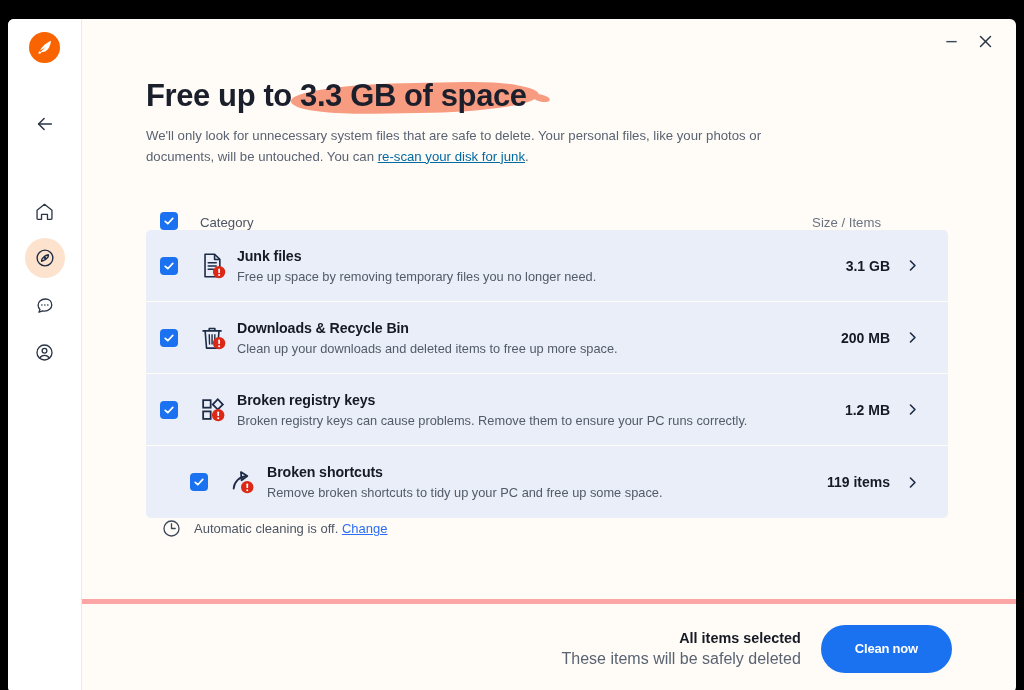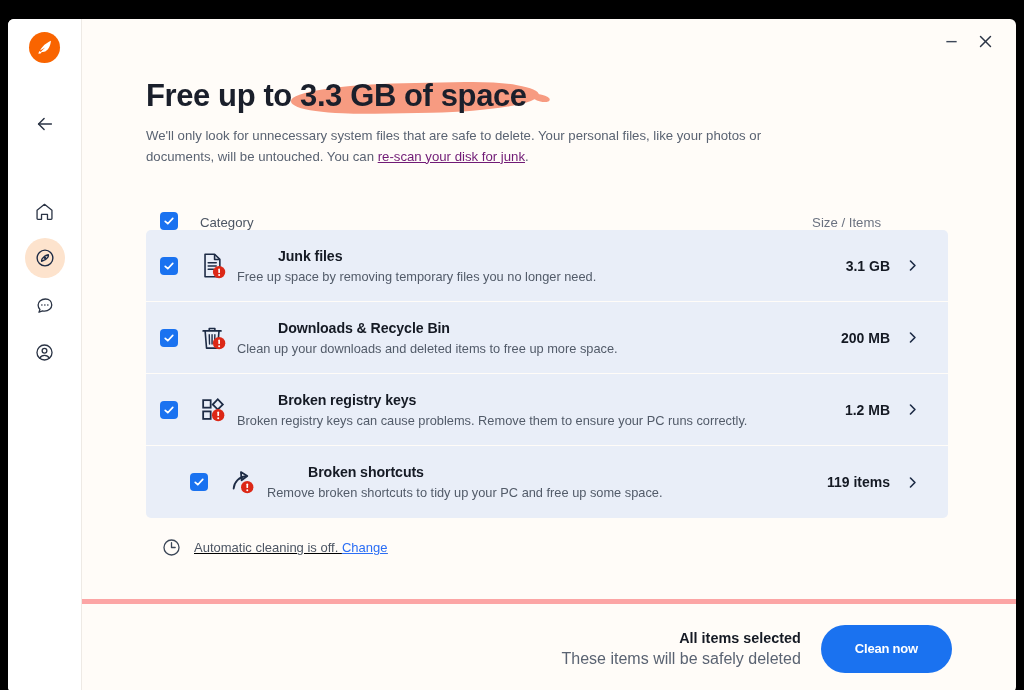--- a/index.html
+++ b/index.html
@@ -112,21 +112,21 @@
   .hl-wrap span.txt { position: relative; z-index: 1; }
 
   p.subtitle {
     margin-top: 12px;
     font-size: 13.2px;
     line-height: 1.58;
     color: #5a6372;
     max-width: 660px;
   }
   p.subtitle a {
-    color: #701a75;
+    color: #0369a1;
     text-decoration: underline;
   }
 
   
   .table { margin-top: 29px; }
   .thead {
     display: flex;
     align-items: flex-end;
     height: 34px;
     padding: 0 14px 0 14px;
@@ -173,21 +173,20 @@
     display: flex; align-items: center; justify-content: center;
     position: relative;
     flex: 0 0 40px;
   }
   .row .txt-cell { margin-left: 4px; min-width: 0; }
   .row .r-title {
     font-size: 14.2px;
     font-weight: 700;
     color: #151a24;
     letter-spacing: -0.1px;
-    margin-left: 41px;
   }
   .row .r-desc {
     margin-top: 5px;
     font-size: 12.8px;
     color: #525b69;
     text-align: center;
   }
   .row .r-size {
     margin-left: auto;
     font-size: 14px;
@@ -198,23 +197,21 @@
   .row .r-chev {
     width: 44px;
     display: flex; align-items: center; justify-content: center;
     flex: 0 0 44px;
   }
 
   
   .autoclean {
     display: flex;
     align-items: center;
-    margin-top: 19px;
     padding-left: 15px;
-    text-decoration: underline;
   }
   .autoclean .ac-text {
     margin-left: 12px;
     font-size: 13px;
     color: #4c5563;
   }
   .autoclean .ac-text a { color: #2b6ef5; text-decoration: underline; }
 
   
   .footer {

